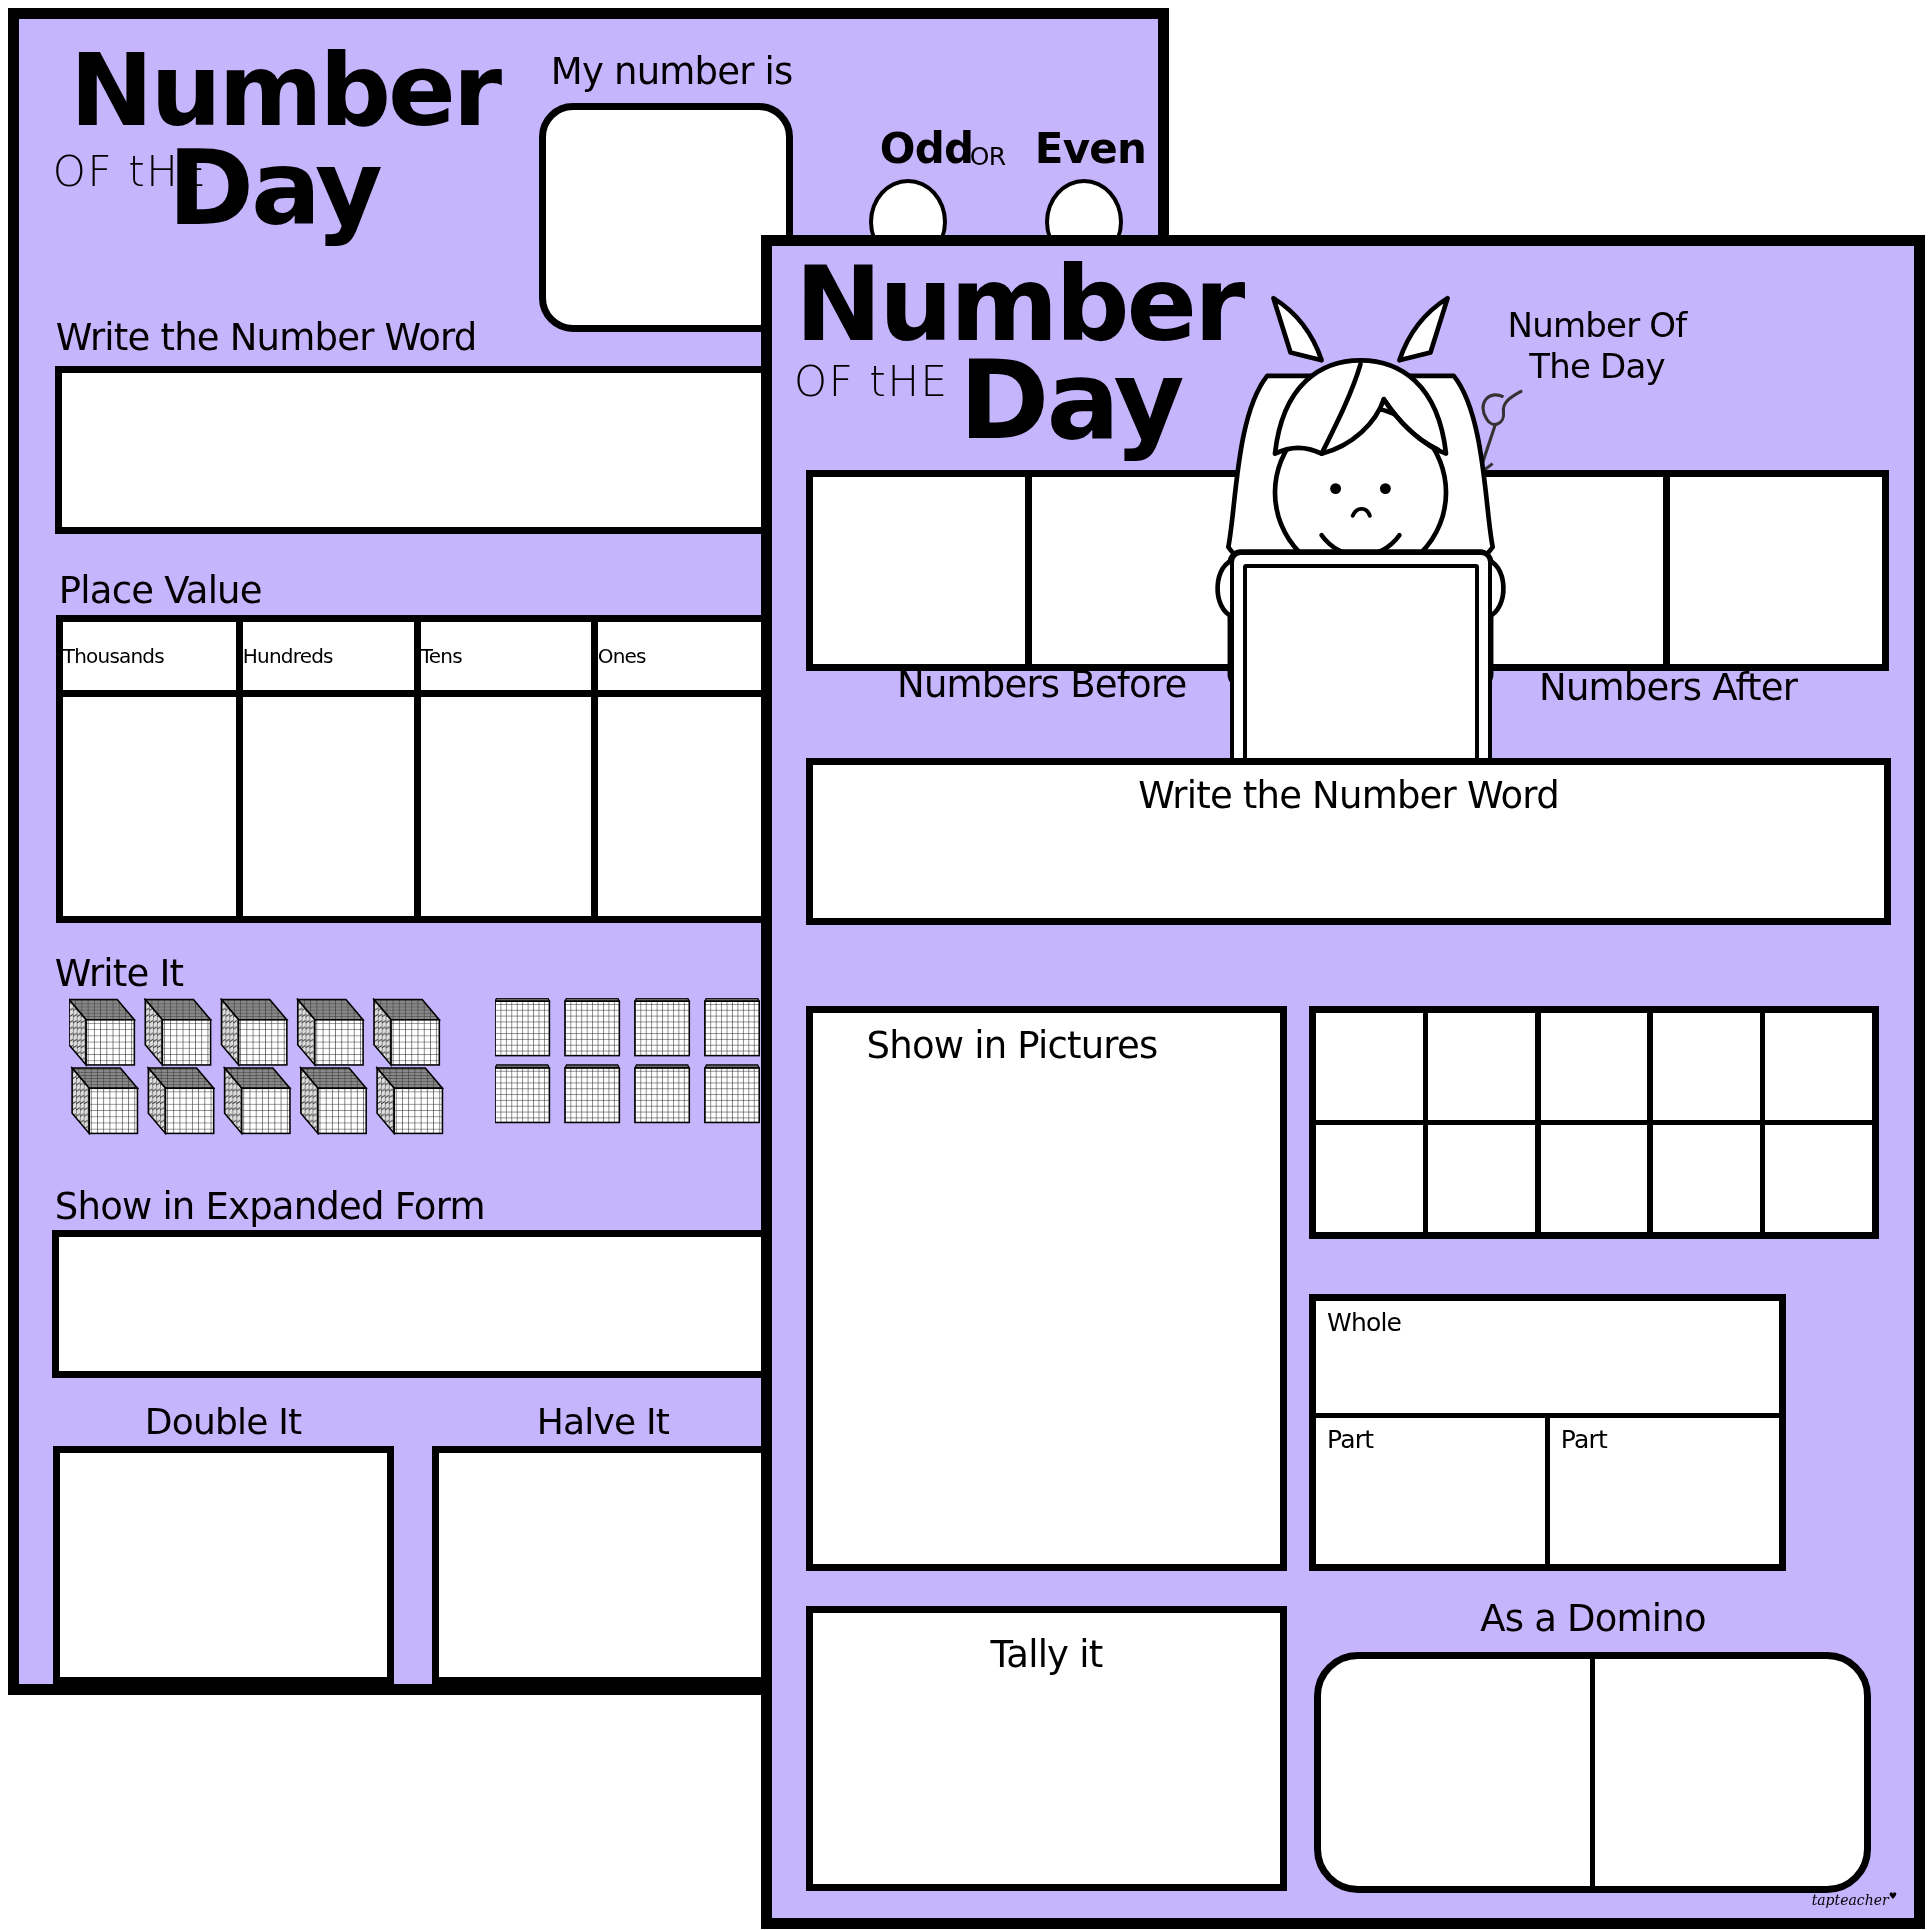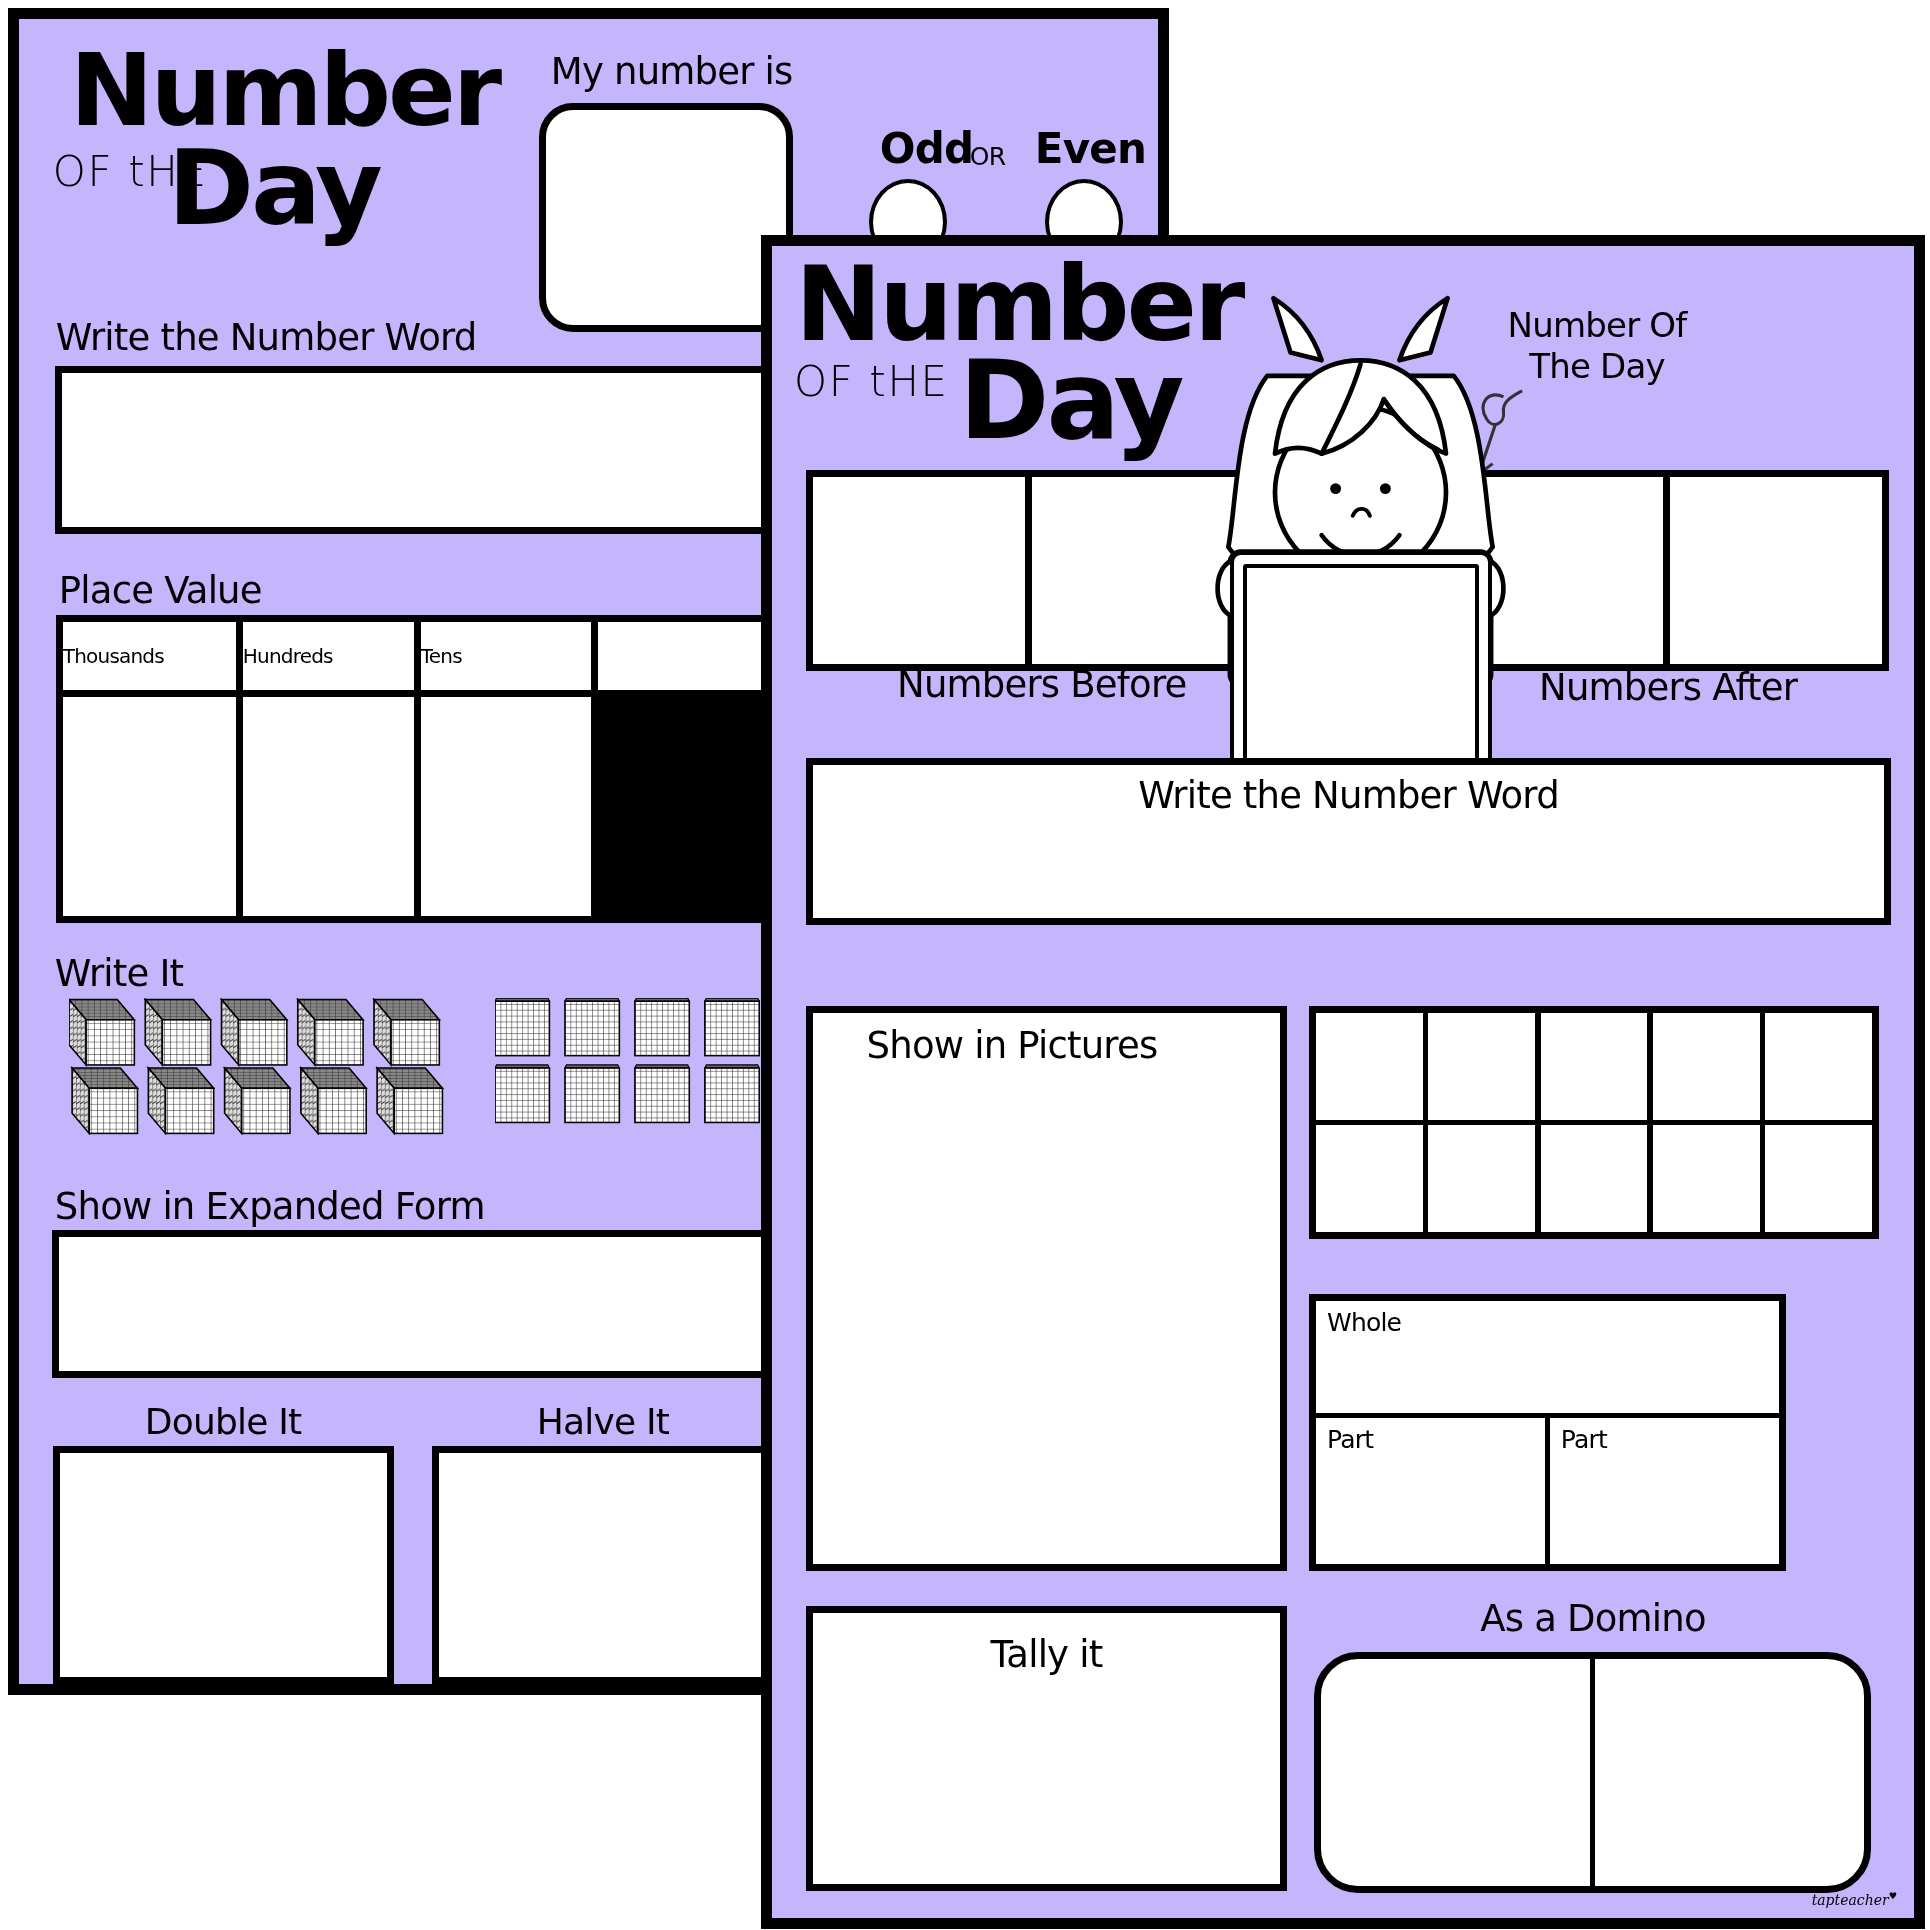--- a/index.html
+++ b/index.html
@@ -50,20 +50,23 @@
   <div class="label" style="left:40px; top:553px; font-size:37px;">Place Value</div>
   <div class="grid" style="left:37px; top:596px; width:778px; height:308px; grid-template-columns: 173px 171px 170px 1fr; grid-template-rows: 68px 1fr;">
     <div>
         <span class="cell-label">Thousands</span>
       </div>
     <div>
         <span class="cell-label">Hundreds</span>
       </div>
     <div>
         <span class="cell-label">Tens</span>
+      </div>
+    <div>
+        <span class="cell-label">Ones</span>
       </div>
     <div></div>
     <div></div>
     <div></div>
     <div></div>
   </div>
 
   <div class="label" style="left:36px; top:936px; font-size:37px;">Write It</div>
 
   <div class="abs" style="left:50px; top:979px; width:389px; height:137px;">

